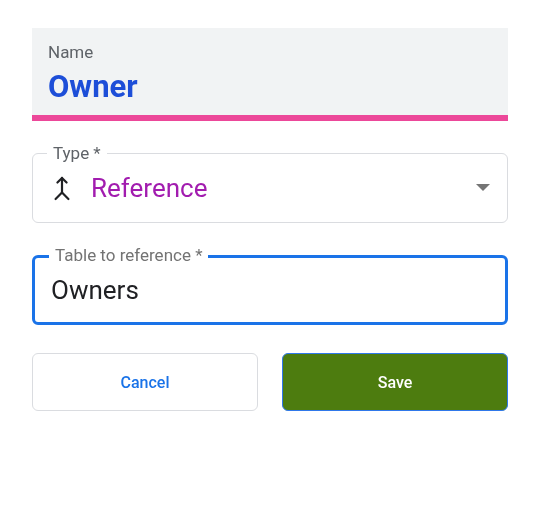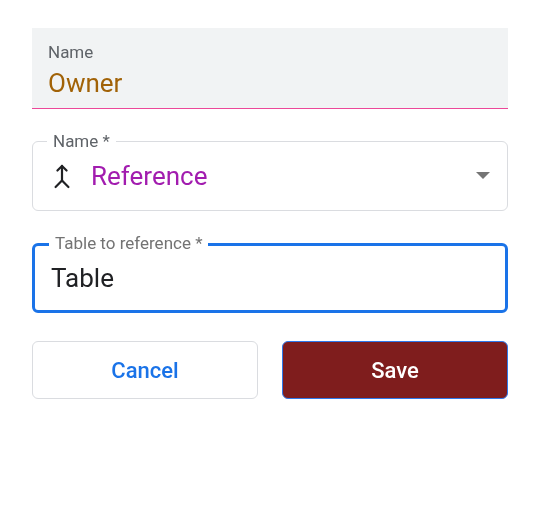--- a/index.html
+++ b/index.html
@@ -9,32 +9,33 @@
     font-family: Roboto, "Helvetica Neue", Arial, sans-serif;
     background: #fff;
   }
   .dialog {
     padding: 28px 32px 28px 32px;
   }
 
   
   .name-field {
     background: #f1f3f4;
-    border-bottom: 1px solid #ec4899;
+    border-bottom: 6px solid #ec4899;
     padding: 14px 16px 10px 16px;
     margin-bottom: 32px;
   }
   .name-label {
     font-size: 17px;
     color: #5f6368;
     margin-bottom: 6px;
   }
   .name-value {
-    font-size: 26px;
-    color: #a16207;
+    font-size: 31px;
+    color: #1d4ed8;
+    font-weight: bold;
   }
 
   
   .outlined {
     position: relative;
     border: 1px solid #dadce0;
     border-radius: 6px;
     padding: 16px 16px;
     margin-bottom: 32px;
     display: flex;
@@ -83,71 +84,71 @@
 
   
   .button-row {
     display: flex;
     gap: 24px;
   }
   .btn {
     flex: 1;
     height: 58px;
     border-radius: 6px;
-    font-size: 22px;
+    font-size: 16px;
     font-weight: 500;
     display: flex;
     align-items: center;
     justify-content: center;
     cursor: pointer;
     user-select: none;
   }
   .btn-cancel {
     background: #fff;
     color: #1a73e8;
     border: 1px solid #dadce0;
   }
   .btn-save {
-    background: #7f1d1d;
+    background: #4d7c0f;
     color: #fff;
     border: 1px solid #2f78ea;
   }
 
   svg { display: block; }
 </style>
 </head>
 <body>
 
 <div class="dialog">
 
   <div class="name-field">
     <div class="name-label">Name</div>
     <div class="name-value">Owner</div>
   </div>
 
   <div class="outlined">
-    <div class="floating-label">Name *</div>
+    <div class="floating-label">Type *</div>
     <span class="type-icon">
       <svg width="22" height="26" viewBox="0 0 24 28" fill="none" stroke="#202124" stroke-width="2.4" stroke-linecap="round" stroke-linejoin="round">
         <path d="M12 3 L12 19"></path>
         <path d="M7 8 L12 3 L17 8"></path>
         <path d="M5 26 L12 19 L19 26"></path>
       </svg>
     </span>
     <div class="type-value">Reference</div>
     <span class="dropdown-caret">
       <svg width="16" height="10" viewBox="0 0 16 10">
         <path d="M1 1 L8 8 L15 1" fill="#757575"></path>
       </svg>
     </span>
   </div>
 
   <div class="outlined focused">
     <div class="floating-label">Table to reference *</div>
-    <div class="ref-value">Table</div>
+    <div class="ref-value">Owners</div>
   </div>
 
   <div class="button-row">
     <div class="btn btn-cancel">
       <span>Cancel</span>
     </div>
     <div class="btn btn-save">
       <span>Save</span>
     </div>
   </div>

